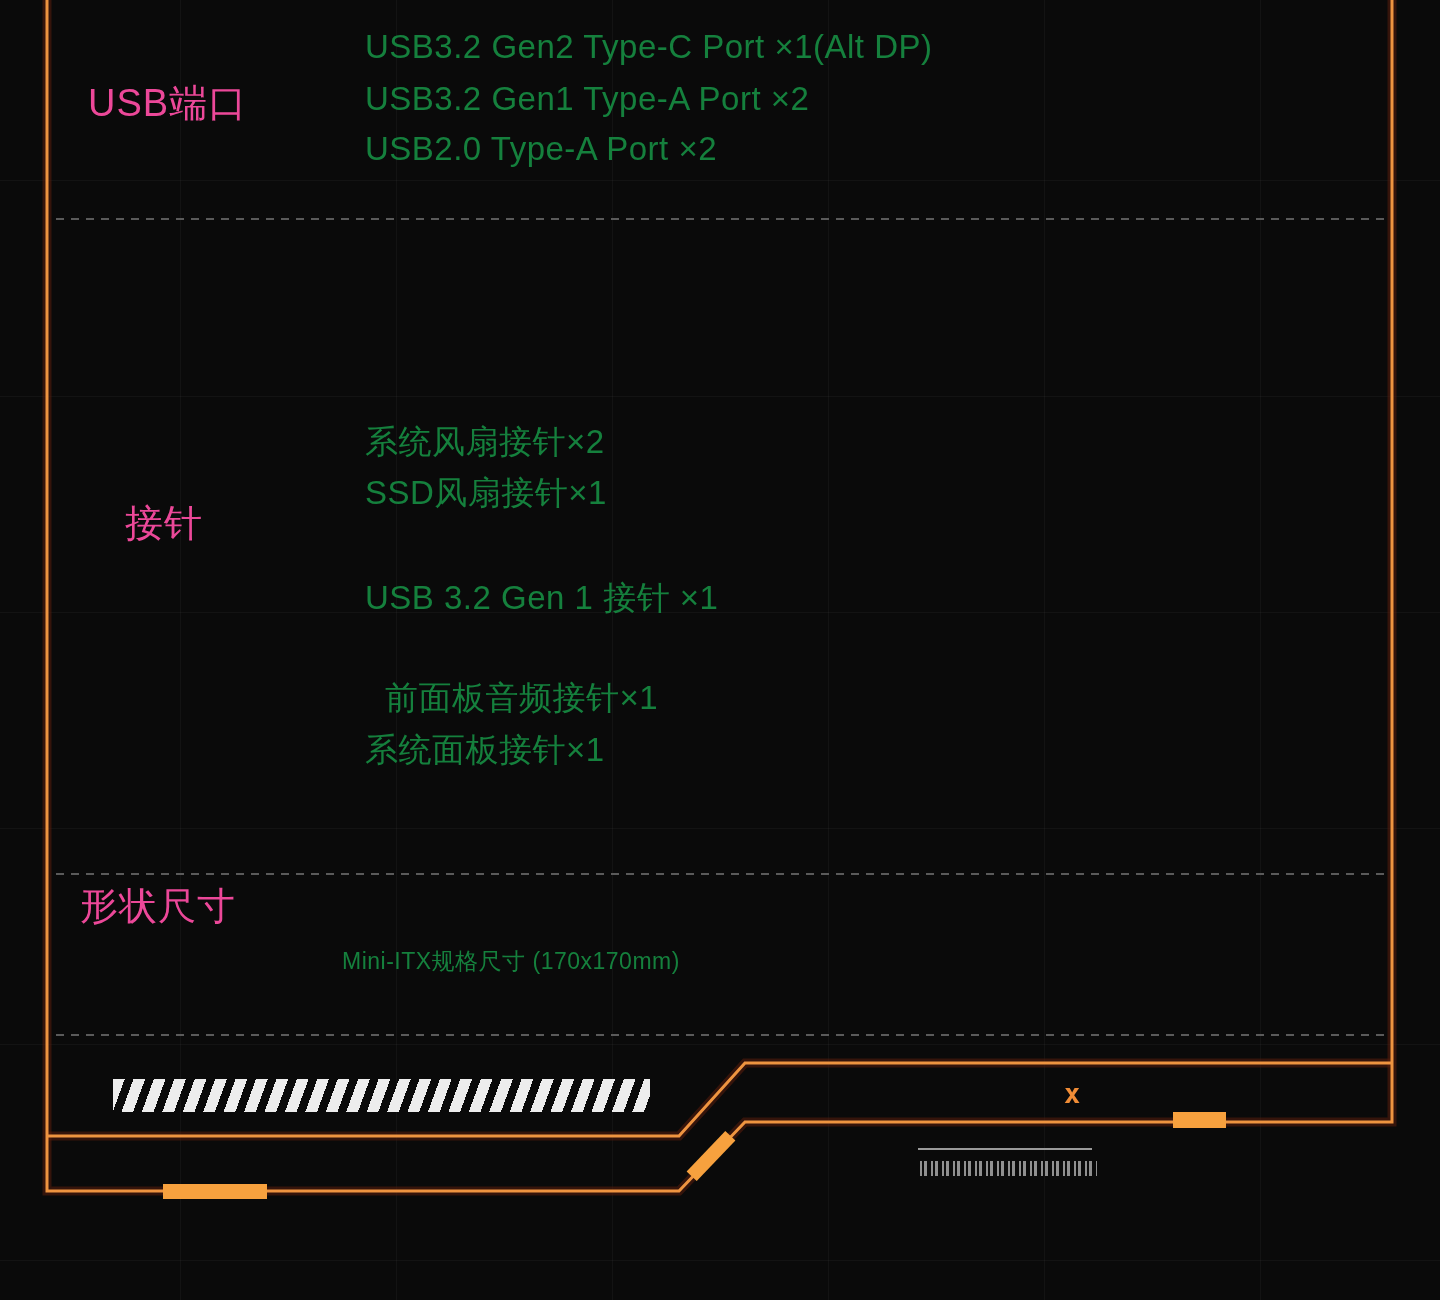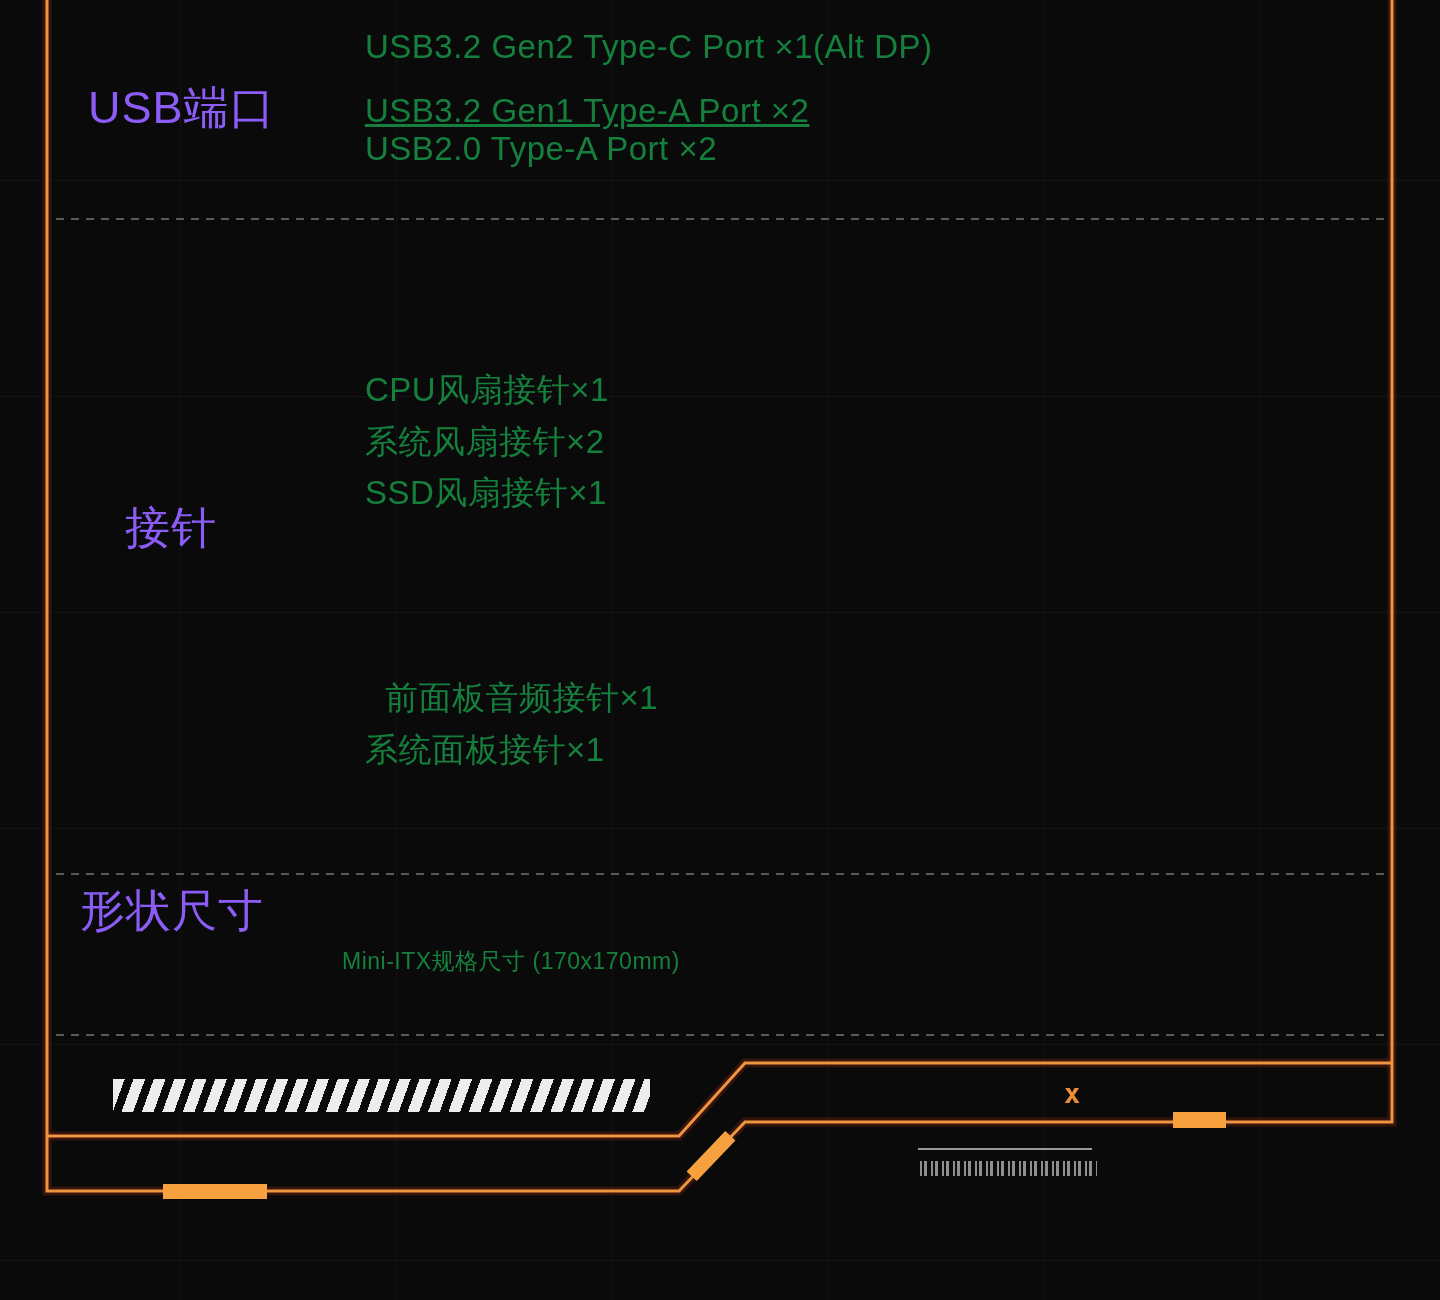--- a/index.html
+++ b/index.html
@@ -9,21 +9,21 @@
   }
   .grid-overlay{
     position:absolute;inset:0;pointer-events:none;
     background-image:
       linear-gradient(rgba(255,255,255,0.035) 1px, transparent 1px),
       linear-gradient(90deg, rgba(255,255,255,0.035) 1px, transparent 1px);
     background-size:216px 216px;
     background-position:-36px -36px;
   }
   .sec-label{
-    position:absolute;color:#8b5cf6;font-size:45px;letter-spacing:1px;
+    position:absolute;color:#ec4899;font-size:38px;letter-spacing:1px;
     white-space:nowrap;font-weight:400;text-align:right;
   }
   .spec-item{
     position:absolute;left:365px;color:#15803d;font-size:33px;
     letter-spacing:0.5px;white-space:nowrap;font-weight:400;
   }
   .dashed-divider{
     position:absolute;left:56px;width:1334px;height:2px;
     background:repeating-linear-gradient(90deg,#5a5a5a 0 8px,transparent 8px 15px);
   }
@@ -47,29 +47,29 @@
 </style>
 </head>
 <body>
 
 <div class="stage">
 
   <div class="grid-overlay"></div>
 
   <div class="sec-label" style="left:88px;top:78px;">USB端口</div>
   <div class="spec-item" style="top:28px;">USB3.2 Gen2 Type-C Port ×1(Alt DP)</div>
-  <div class="spec-item" style="top:92px;text-decoration:underline;">USB3.2 Gen1 Type-A Port ×2</div>
+  <div class="spec-item" style="top:80px;">USB3.2 Gen1 Type-A Port ×2</div>
   <div class="spec-item" style="top:130px;">USB2.0 Type-A Port ×2</div>
 
   <div class="dashed-divider" style="top:218px;"></div>
 
   <div class="sec-label" style="left:125px;top:498px;">接针</div>
-  <div class="spec-item" style="top:368px;">CPU风扇接针×1</div>
   <div class="spec-item" style="top:420px;">系统风扇接针×2</div>
   <div class="spec-item" style="top:471px;">SSD风扇接针×1</div>
+  <div class="spec-item" style="top:576px;">USB 3.2 Gen 1 接针 ×1</div>
   <div class="spec-item" style="top:676px;margin-left:20px;">前面板音频接针×1</div>
   <div class="spec-item" style="top:728px;">系统面板接针×1</div>
 
   <div class="dashed-divider" style="top:873px;"></div>
 
   <div class="sec-label" style="left:80px;top:881px;">形状尺寸</div>
   <div class="spec-item" style="left:342px;top:946px;font-size:23px;">Mini-ITX规格尺寸 (170x170mm)</div>
 
   <div class="dashed-divider" style="top:1034px;"></div>
 

